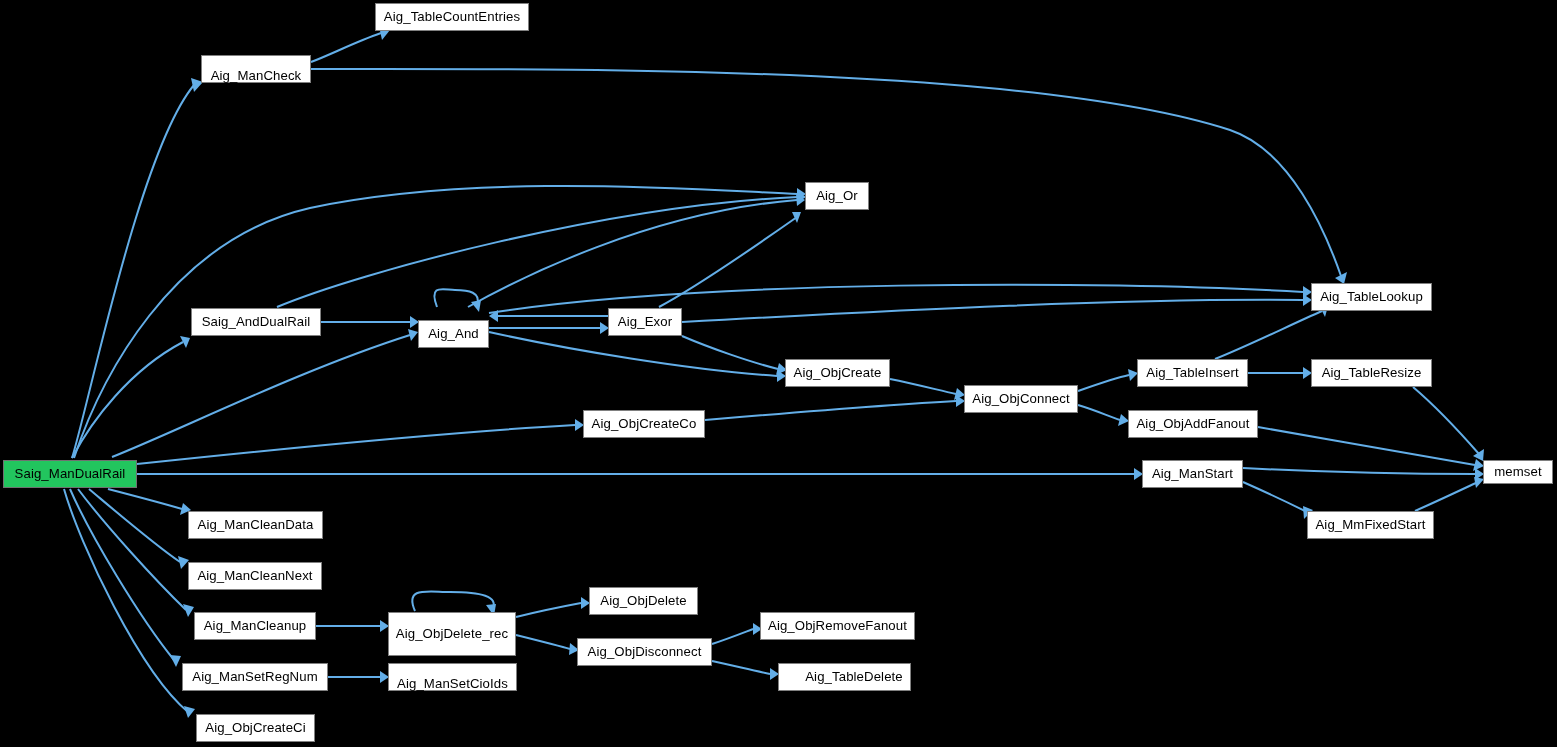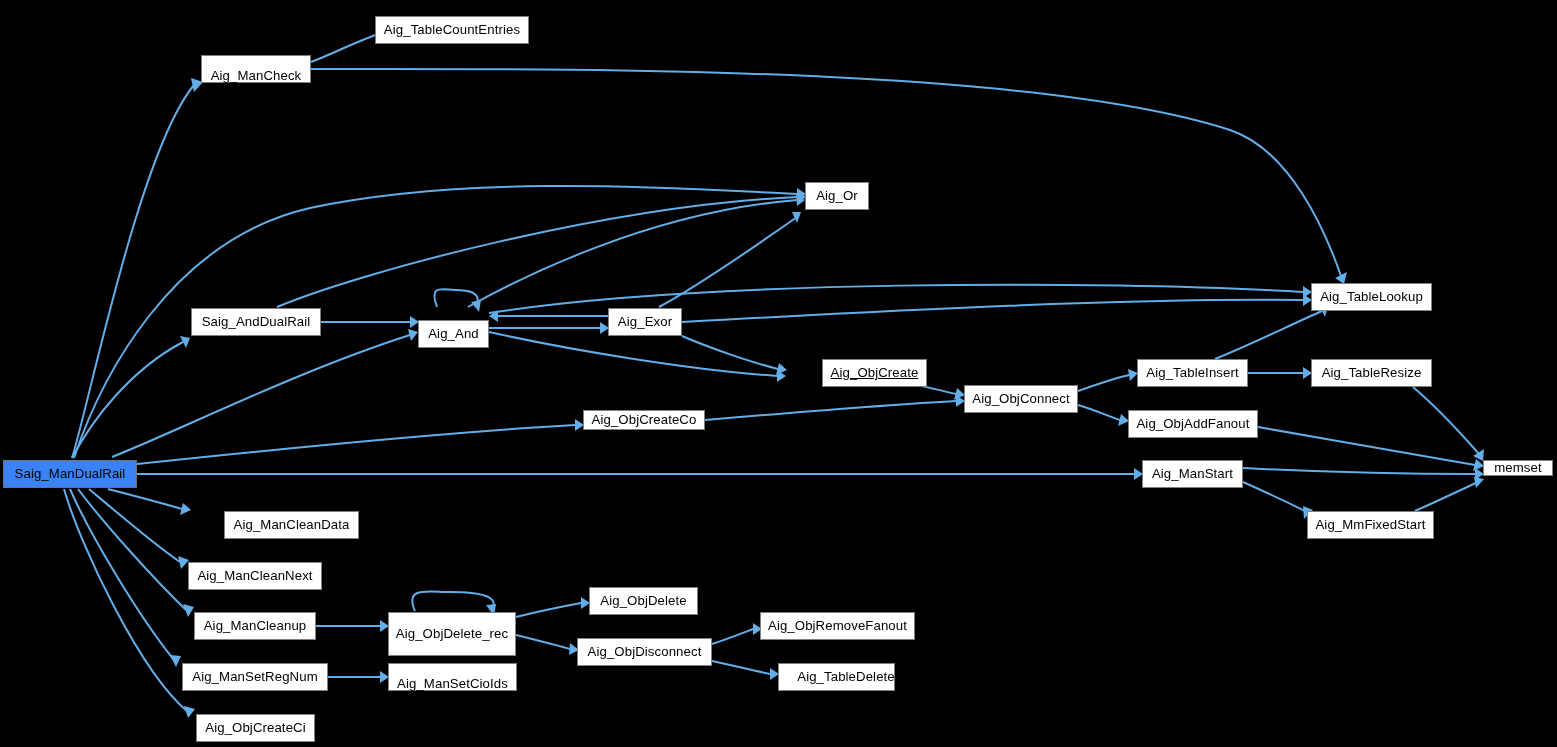--- a/index.html
+++ b/index.html
@@ -39,21 +39,21 @@
     color: #000000;
     font-size: 13.2px;
     line-height: 1;
     display: flex;
     align-items: center;
     justify-content: center;
     white-space: nowrap;
     letter-spacing: 0.1px;
   }
   .node.root {
-    background: #3b82f6;
+    background: #22c55e;
     border: 1px solid #707070;
   }
   .node-label {
     display: block;
     padding: 0 6px;
   }
 </style>
 </head>
 <body>
 
@@ -188,66 +188,66 @@
       <polygon class="edge-arrow" points="770,668 779,674 770,680"></polygon>
     </g>
   </svg>
 
   <div class="node root" style="left:3px;top:460px;width:134px;height:28px;">
     <span class="node-label">Saig_ManDualRail</span>
   </div>
   <div class="node" style="left:201px;top:55px;width:110px;height:28px;align-items:flex-end;">
     <span class="node-label">Aig_ManCheck</span>
   </div>
-  <div class="node" style="left:375px;top:16px;width:154px;height:28px;">
+  <div class="node" style="left:375px;top:3px;width:154px;height:28px;">
     <span class="node-label">Aig_TableCountEntries</span>
   </div>
   <div class="node" style="left:805px;top:182px;width:64px;height:28px;">
     <span class="node-label">Aig_Or</span>
   </div>
   <div class="node" style="left:191px;top:308px;width:130px;height:28px;">
     <span class="node-label">Saig_AndDualRail</span>
   </div>
   <div class="node" style="left:418px;top:308px;width:71px;height:28px;margin-top:12px;">
     <span class="node-label">Aig_And</span>
   </div>
   <div class="node" style="left:608px;top:308px;width:74px;height:28px;">
     <span class="node-label">Aig_Exor</span>
   </div>
-  <div class="node" style="left:822px;top:359px;width:105px;height:28px;text-decoration:underline;">
+  <div class="node" style="left:785px;top:359px;width:105px;height:28px;">
     <span class="node-label">Aig_ObjCreate</span>
   </div>
-  <div class="node" style="left:583px;top:410px;width:122px;height:20px;">
+  <div class="node" style="left:583px;top:410px;width:122px;height:28px;">
     <span class="node-label">Aig_ObjCreateCo</span>
   </div>
   <div class="node" style="left:964px;top:385px;width:114px;height:28px;">
     <span class="node-label">Aig_ObjConnect</span>
   </div>
   <div class="node" style="left:1311px;top:283px;width:121px;height:28px;">
     <span class="node-label">Aig_TableLookup</span>
   </div>
   <div class="node" style="left:1137px;top:359px;width:111px;height:28px;">
     <span class="node-label">Aig_TableInsert</span>
   </div>
   <div class="node" style="left:1311px;top:359px;width:121px;height:28px;justify-content:center;">
     <span class="node-label">Aig_TableResize</span>
   </div>
   <div class="node" style="left:1128px;top:410px;width:130px;height:28px;">
     <span class="node-label">Aig_ObjAddFanout</span>
   </div>
   <div class="node" style="left:1142px;top:460px;width:101px;height:28px;align-items:center;">
     <span class="node-label">Aig_ManStart</span>
   </div>
-  <div class="node" style="left:1483px;top:460px;width:70px;height:16px;">
+  <div class="node" style="left:1483px;top:460px;width:70px;height:24px;">
     <span class="node-label">memset</span>
   </div>
   <div class="node" style="left:1307px;top:511px;width:127px;height:28px;">
     <span class="node-label">Aig_MmFixedStart</span>
   </div>
-  <div class="node" style="left:188px;top:511px;width:135px;height:28px;margin-left:36px;">
+  <div class="node" style="left:188px;top:511px;width:135px;height:28px;">
     <span class="node-label">Aig_ManCleanData</span>
   </div>
   <div class="node" style="left:188px;top:562px;width:134px;height:28px;">
     <span class="node-label">Aig_ManCleanNext</span>
   </div>
   <div class="node" style="left:194px;top:612px;width:122px;height:28px;">
     <span class="node-label">Aig_ManCleanup</span>
   </div>
   <div class="node" style="left:182px;top:663px;width:146px;height:28px;">
     <span class="node-label">Aig_ManSetRegNum</span>
@@ -263,16 +263,16 @@
   </div>
   <div class="node" style="left:589px;top:587px;width:109px;height:28px;">
     <span class="node-label">Aig_ObjDelete</span>
   </div>
   <div class="node" style="left:577px;top:638px;width:135px;height:28px;">
     <span class="node-label">Aig_ObjDisconnect</span>
   </div>
   <div class="node" style="left:760px;top:612px;width:155px;height:28px;">
     <span class="node-label">Aig_ObjRemoveFanout</span>
   </div>
-  <div class="node" style="left:778px;top:663px;width:117px;height:28px;padding-left:19px;">
+  <div class="node" style="left:778px;top:663px;width:133px;height:28px;padding-left:19px;">
     <span class="node-label">Aig_TableDelete</span>
   </div>
 </div>
 
 </body></html>

